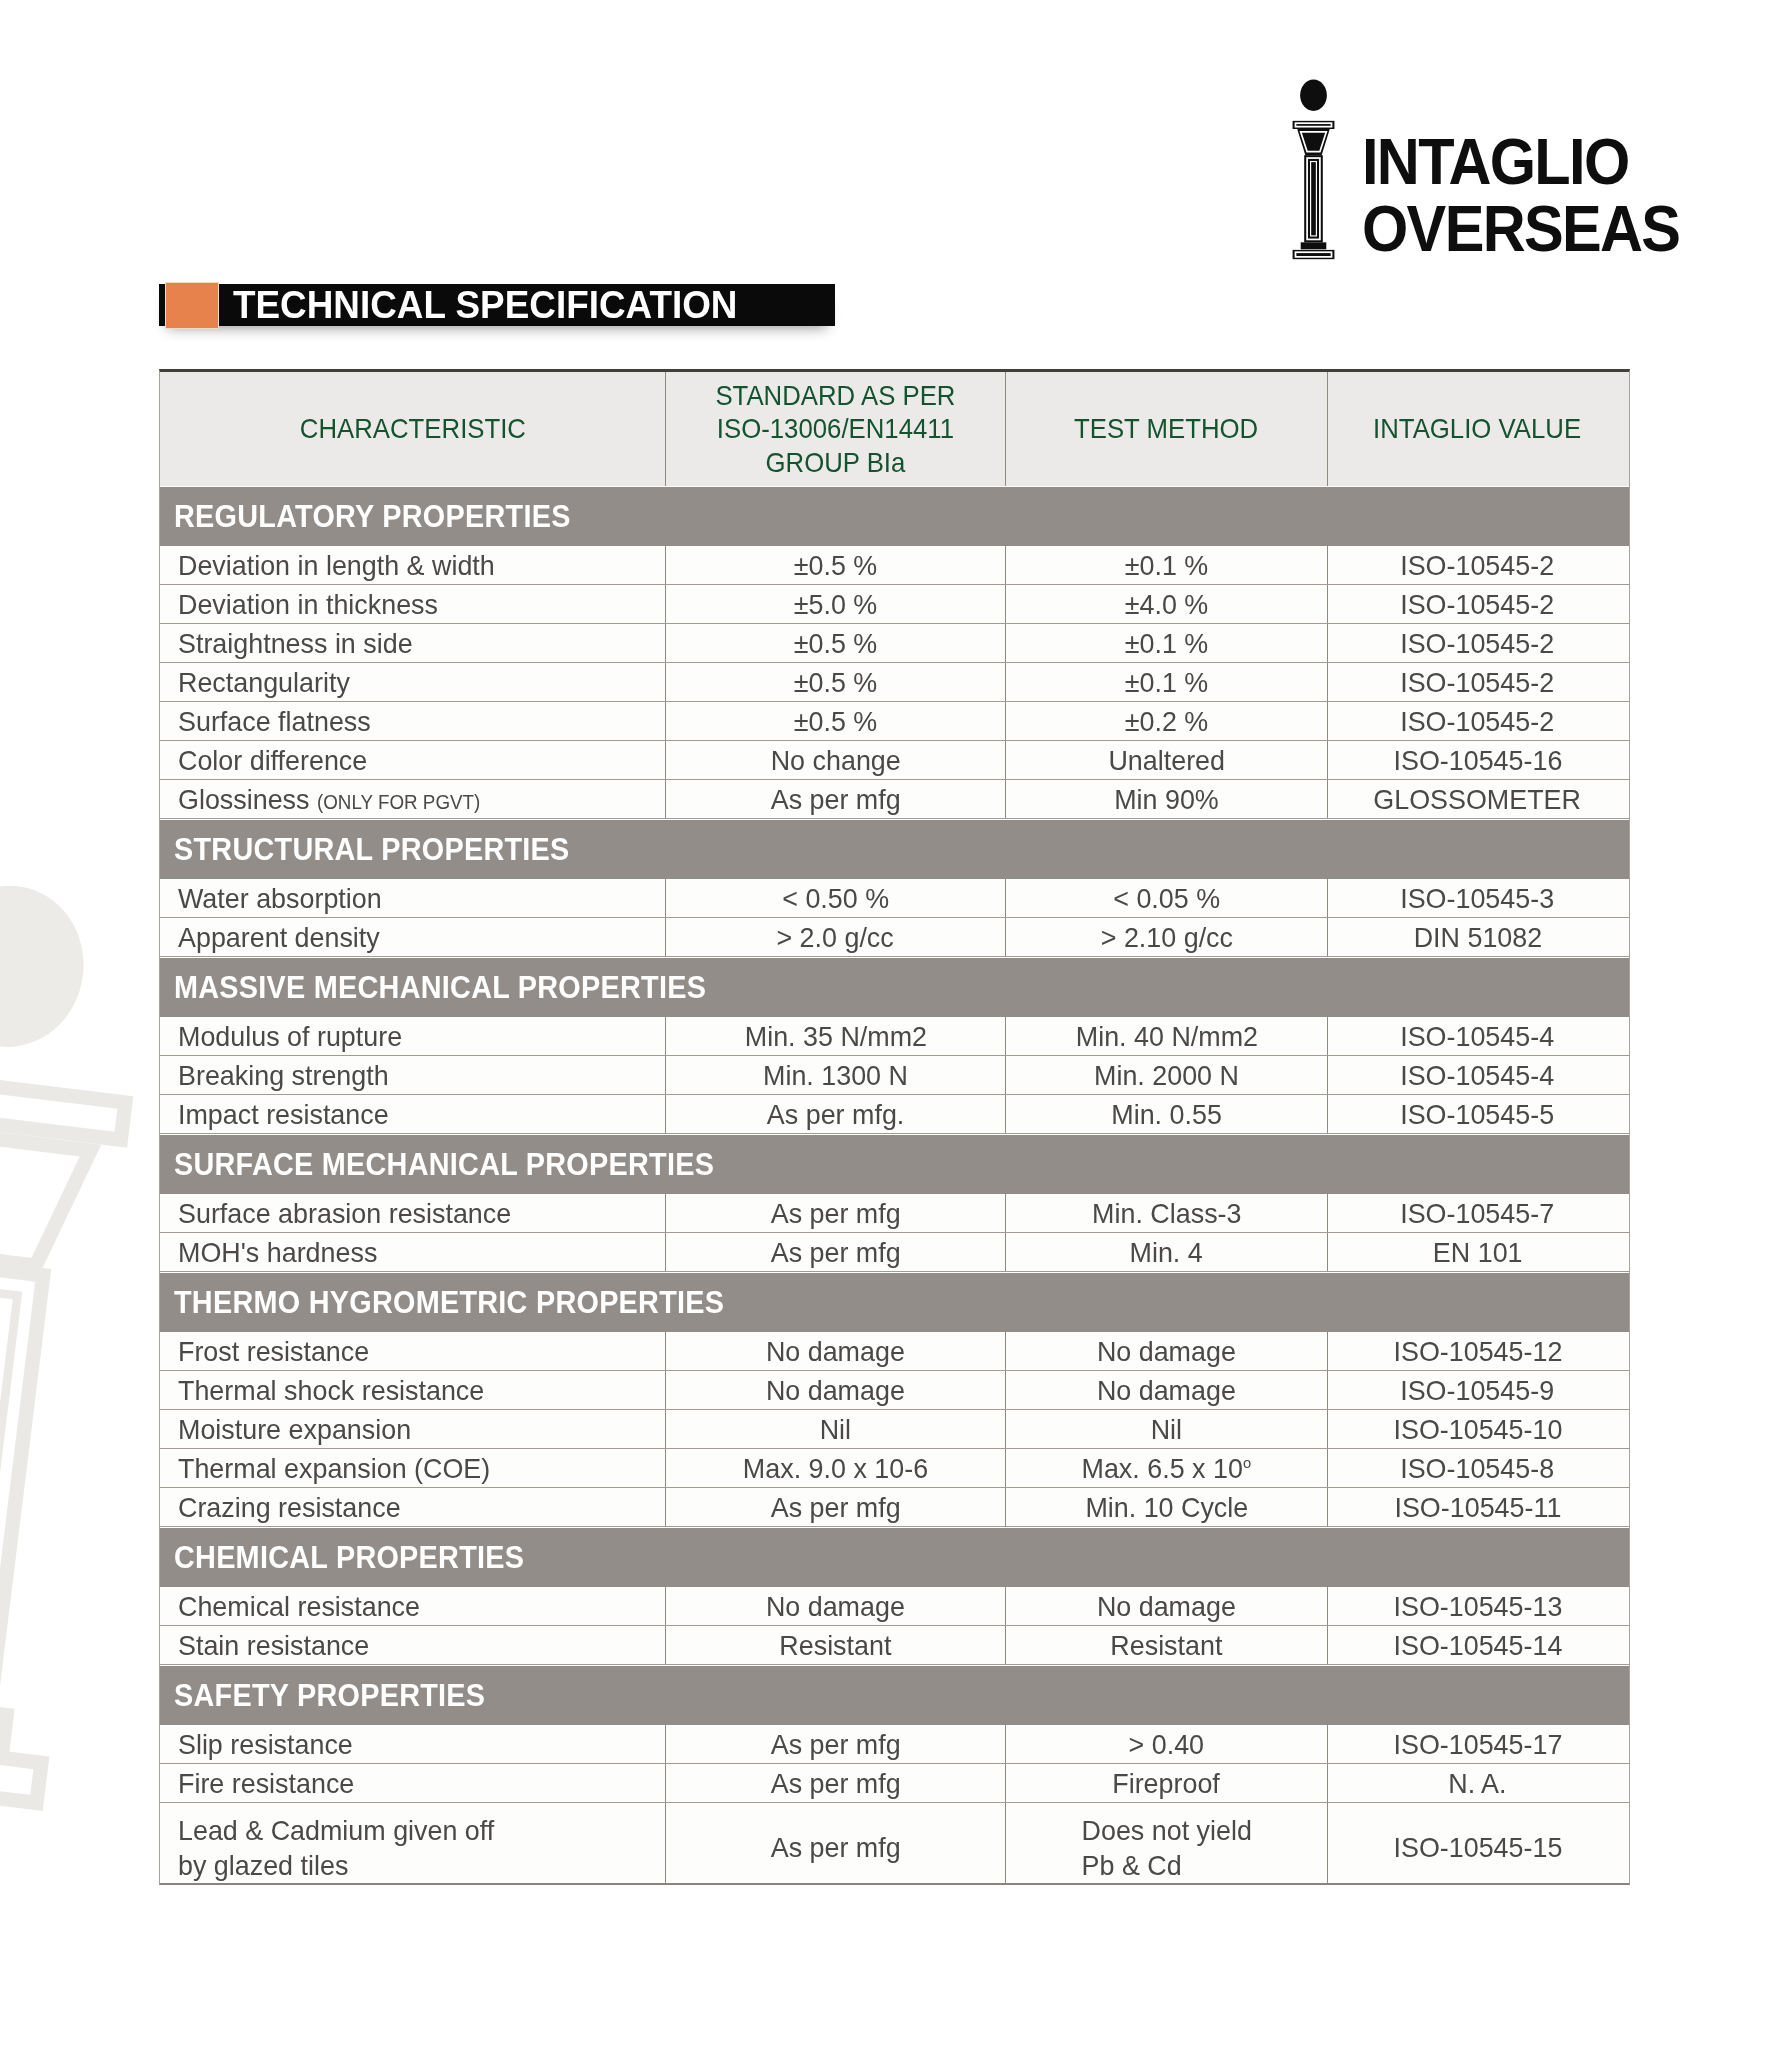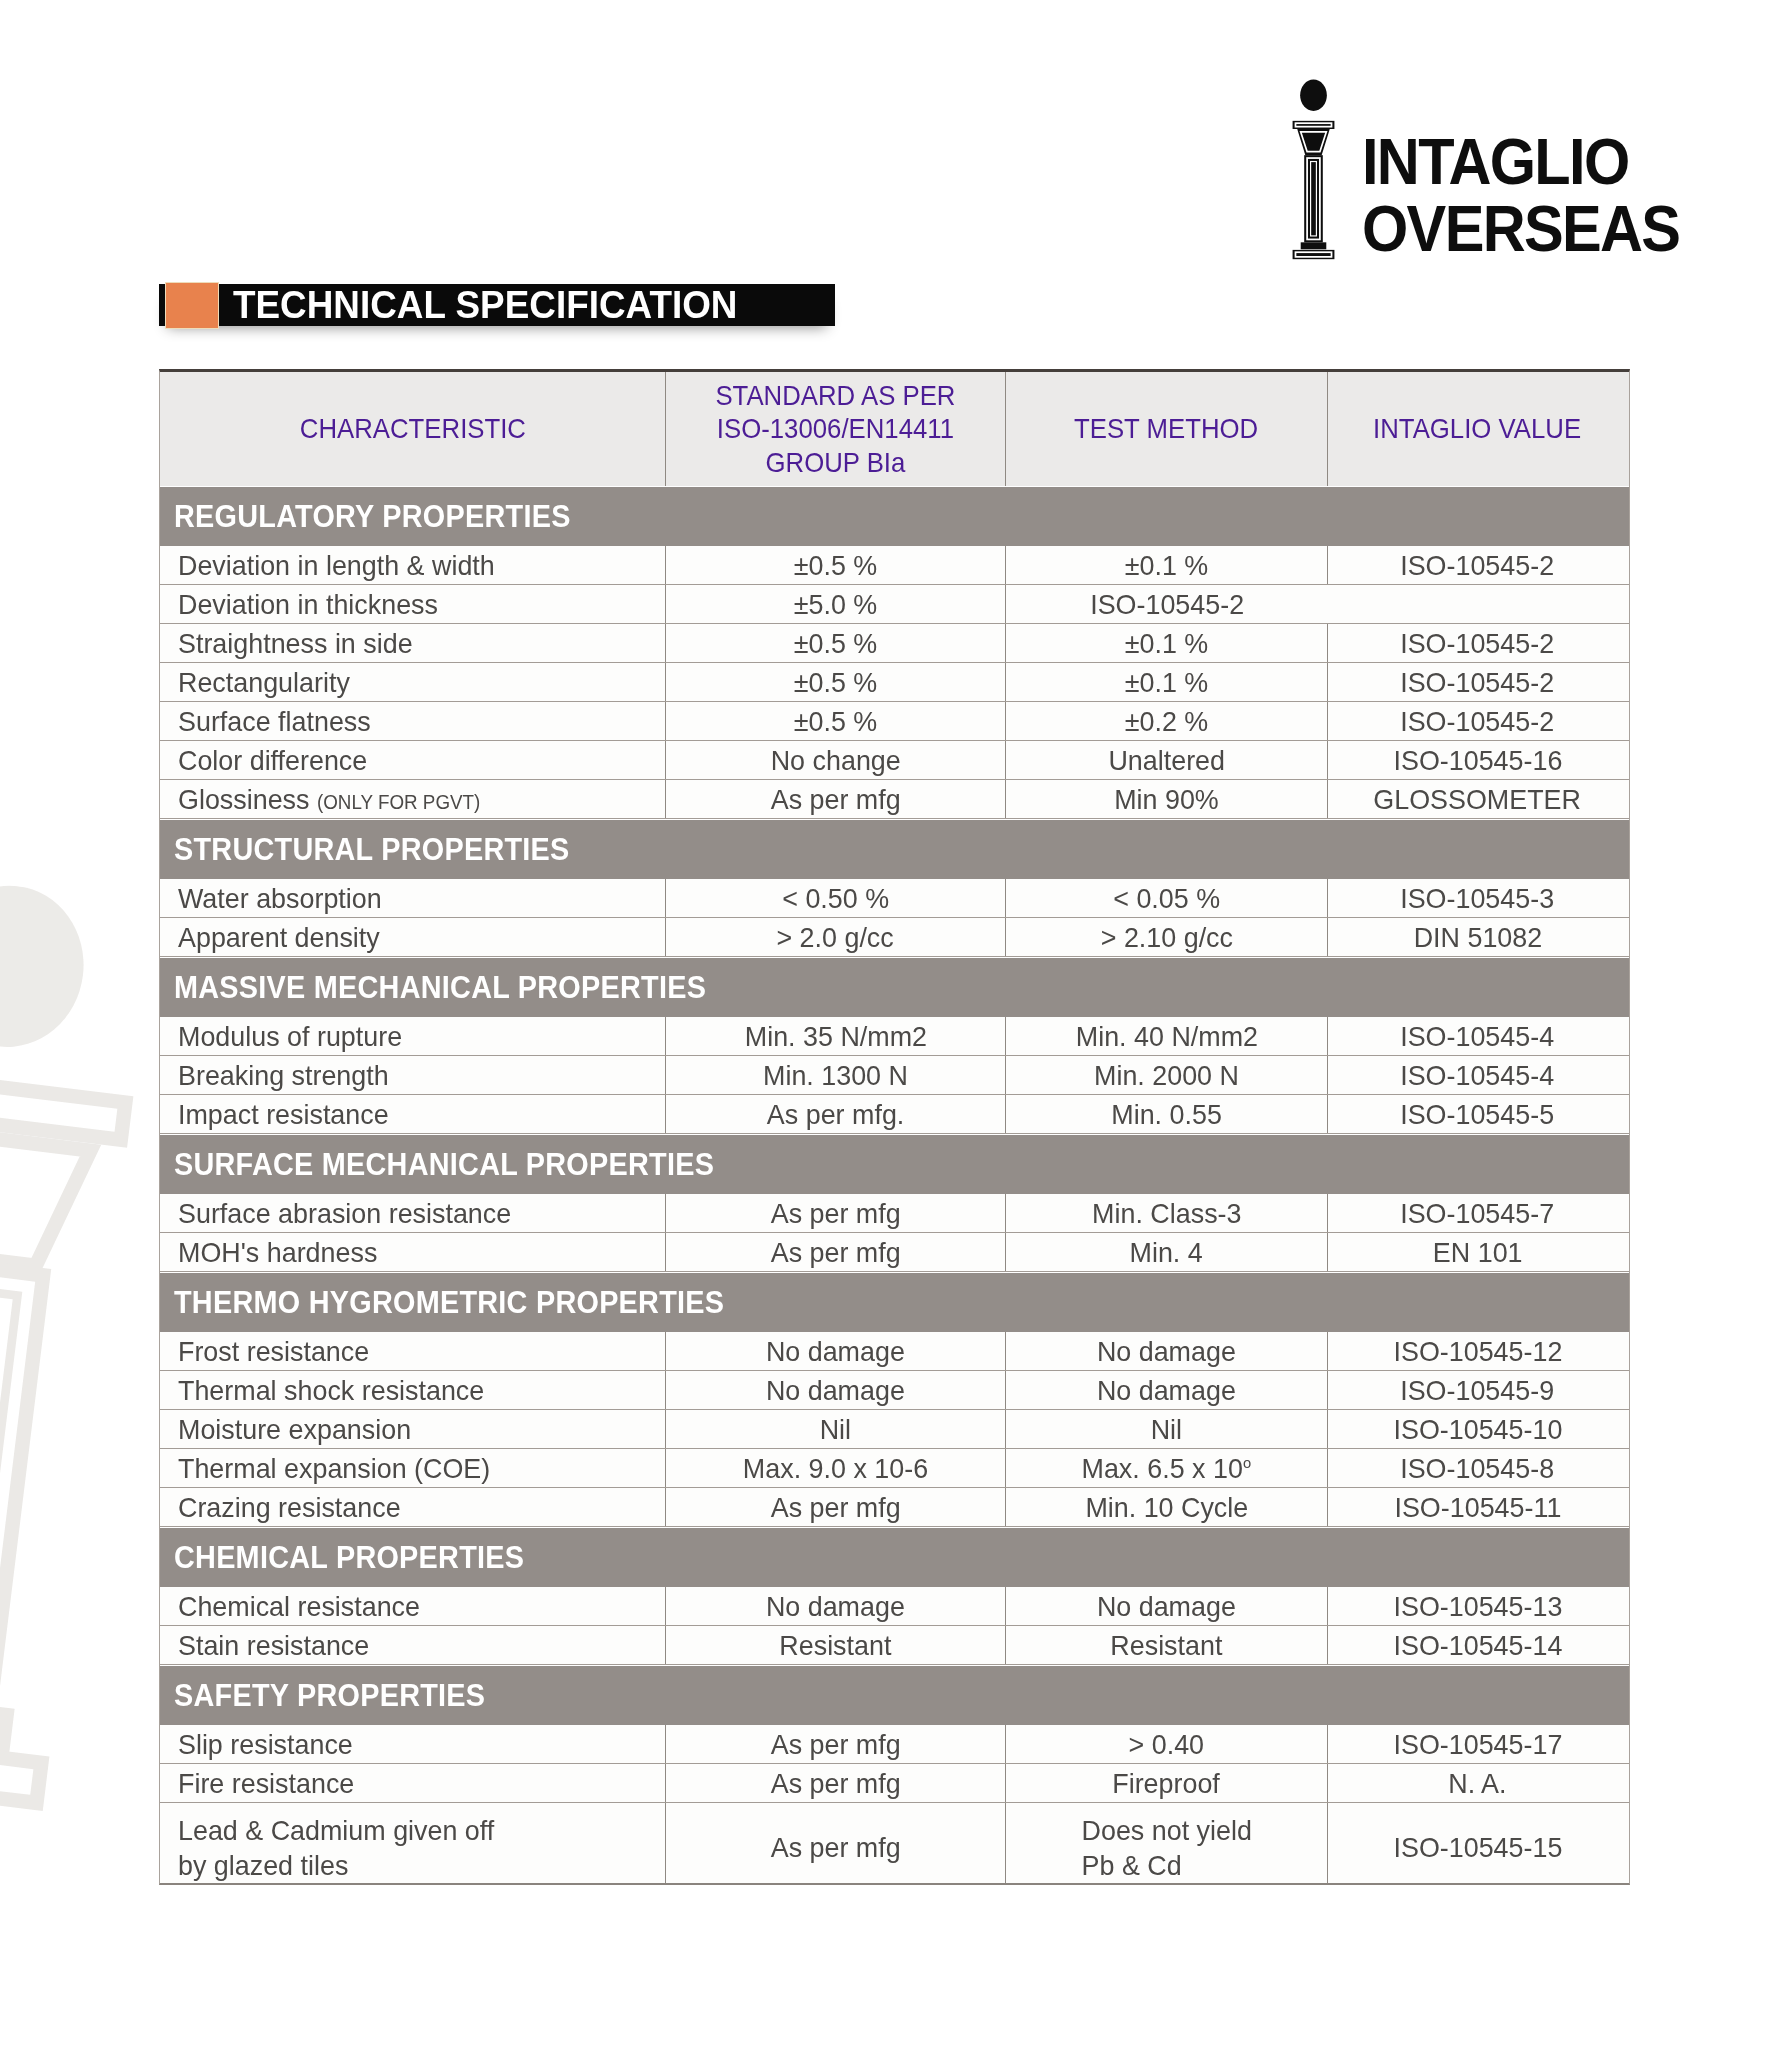--- a/index.html
+++ b/index.html
@@ -23,21 +23,21 @@
                 box-sizing:border-box;flex:0 0 auto;}
   .title-text{color:#fff;font-weight:800;font-size:38px;letter-spacing:0;margin-left:13.5px;
               transform:scaleX(.97);transform-origin:left center;white-space:nowrap;}
 
   
   .spec-table{position:absolute;left:159px;top:369px;width:1471px;box-sizing:border-box;
               border-top:3.7px solid #453f3b;border-left:1.2px solid #a9a29c;border-right:1.2px solid #a9a29c;
               border-bottom:2.5px solid #8a847e;background:#fdfdfc;}
   .thead{display:grid;grid-template-columns:506px 340px 322px 299px;height:114px;background:#ebeae9;}
   .h-cell{display:flex;align-items:center;justify-content:center;text-align:center;
-          color:#4c1d95;font-size:28px;line-height:1.18;white-space:pre-line;
+          color:#14532d;font-size:28px;line-height:1.18;white-space:pre-line;
           border-right:1.8px solid #8f8983;box-sizing:border-box;}
   .h-cell:last-child{border-right:none;}
   .h-cell>span{display:inline-block;transform:scaleX(.92);}
 
   .sec-bar{height:60px;background:#938d89;display:flex;align-items:center;
            border-top:1.2px solid #fff;box-sizing:border-box;}
   .sec-bar>span{color:#fff;font-weight:700;font-size:32px;letter-spacing:0.3px;margin-left:13.5px;
                 display:inline-block;transform:scaleX(.90);transform-origin:left center;white-space:nowrap;}
 
   .row{display:grid;grid-template-columns:506px 340px 322px 299px;height:39px;background:#fdfdfc;
@@ -110,20 +110,21 @@
         </div>
         <div class="row">
           <div class="cell c0"><span>Deviation in length &amp; width</span></div>
           <div class="cell c1"><span>±0.5 %</span></div>
           <div class="cell c2"><span>±0.1 %</span></div>
           <div class="cell c3"><span>ISO-10545-2</span></div>
         </div>
         <div class="row">
           <div class="cell c0"><span>Deviation in thickness</span></div>
           <div class="cell c1"><span>±5.0 %</span></div>
+          <div class="cell c2"><span>±4.0 %</span></div>
           <div class="cell c3"><span>ISO-10545-2</span></div>
         </div>
         <div class="row">
           <div class="cell c0"><span>Straightness in side</span></div>
           <div class="cell c1"><span>±0.5 %</span></div>
           <div class="cell c2"><span>±0.1 %</span></div>
           <div class="cell c3"><span>ISO-10545-2</span></div>
         </div>
         <div class="row">
           <div class="cell c0"><span>Rectangularity</span></div>

